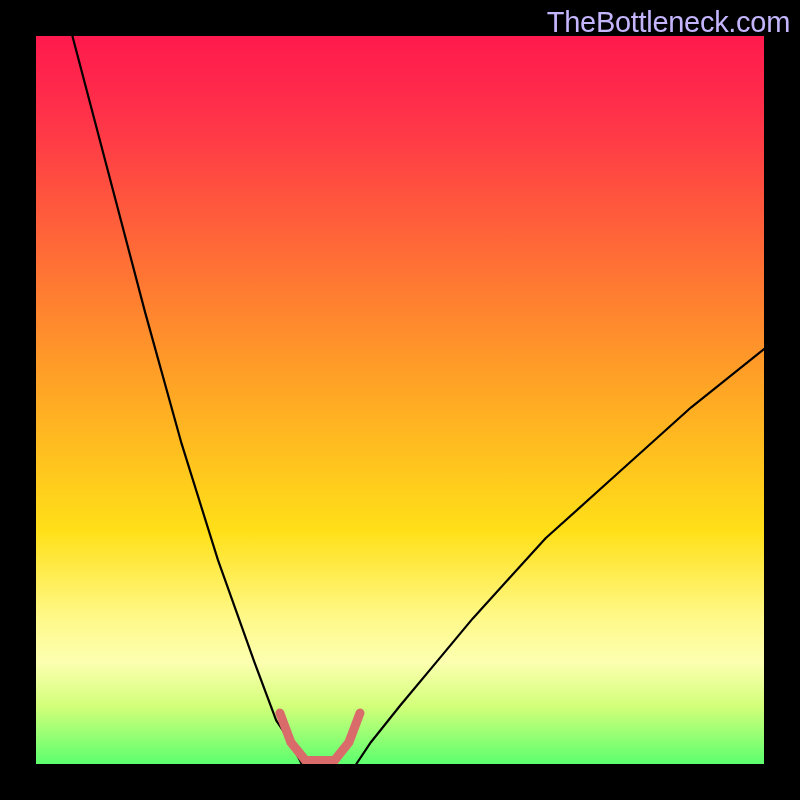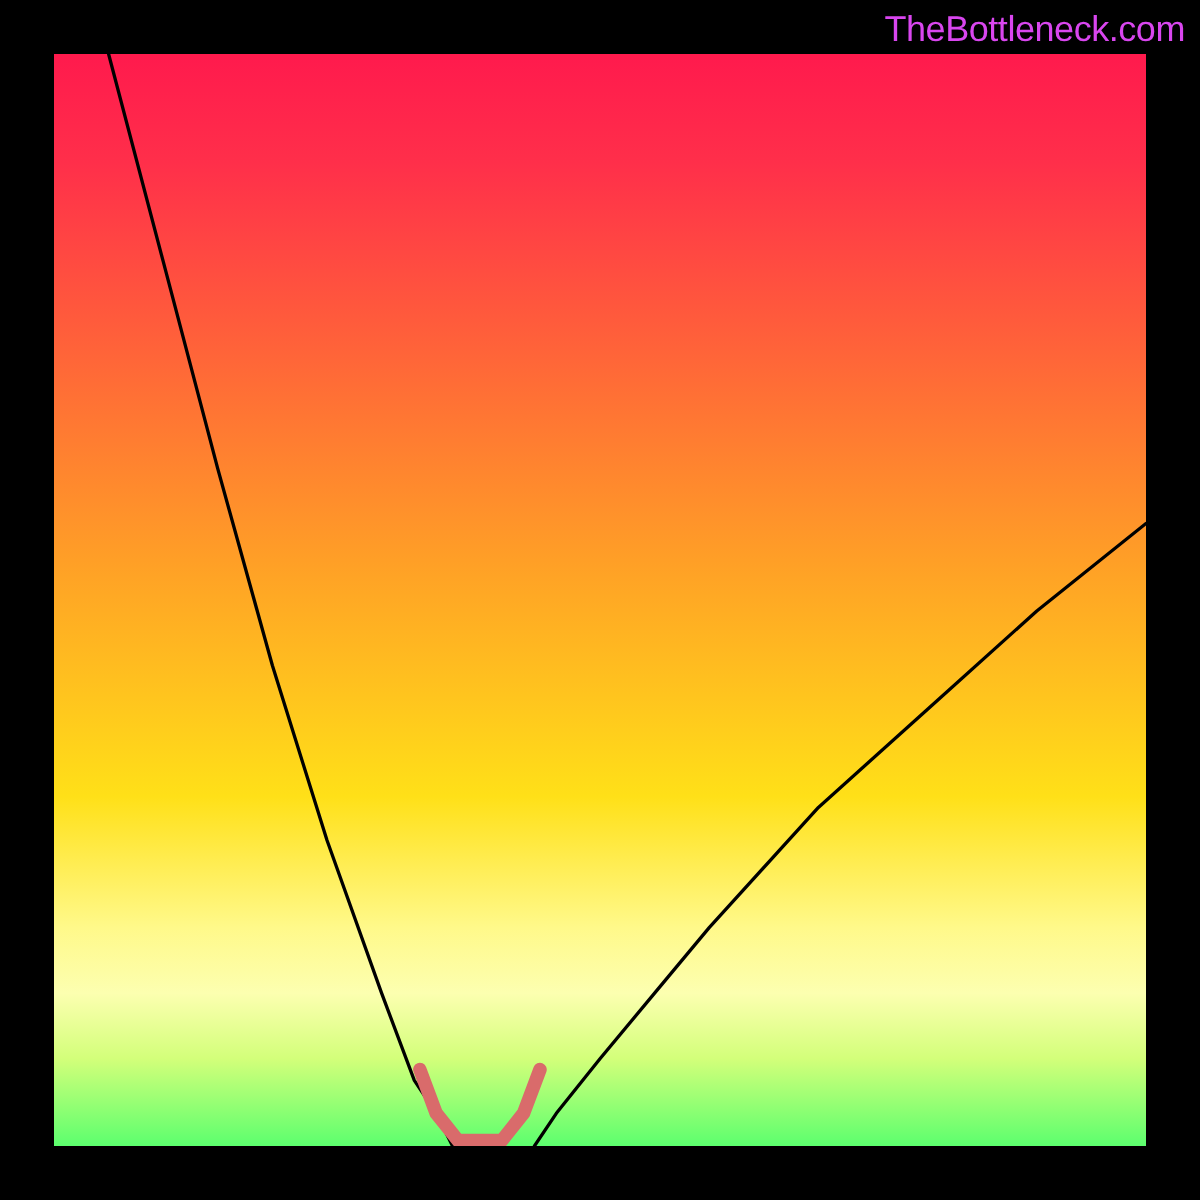--- a/index.html
+++ b/index.html
@@ -44,22 +44,22 @@
     left: 0;
     top: 0;
     width: 728px;
     height: 728px;
     display: block;
   }
   .watermark {
     position: absolute;
     top: 6px;
     right: 10px;
-    color: #d946ef;
-    font-size: 24px;
+    color: #c4b5fd;
+    font-size: 29px;
     letter-spacing: -0.3px;
   }
 </style>
 </head>
 <body>
 
 <div class="frame">
   <div class="plot">
     <svg viewBox="0 0 728 728">
         <path d="M36.4 0.0 L72.8 138.3 L109.2 276.6 L145.6 407.7 L182.0 524.2 L218.4 626.1 L240.2 684.3 L254.8 706.2 L265.7 728.0" fill="none" stroke="#000000" stroke-width="2.2" stroke-linecap="round" stroke-linejoin="round"></path>

